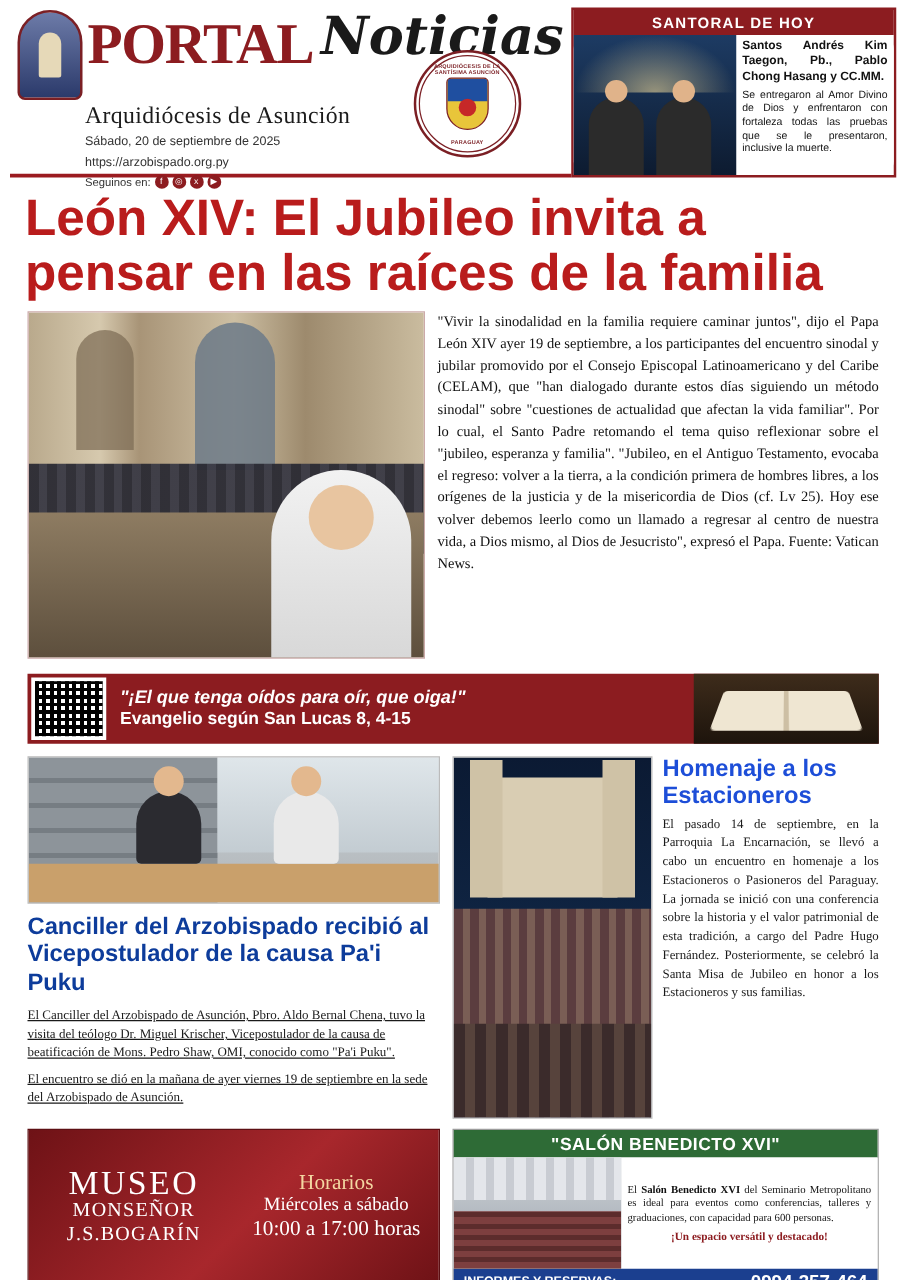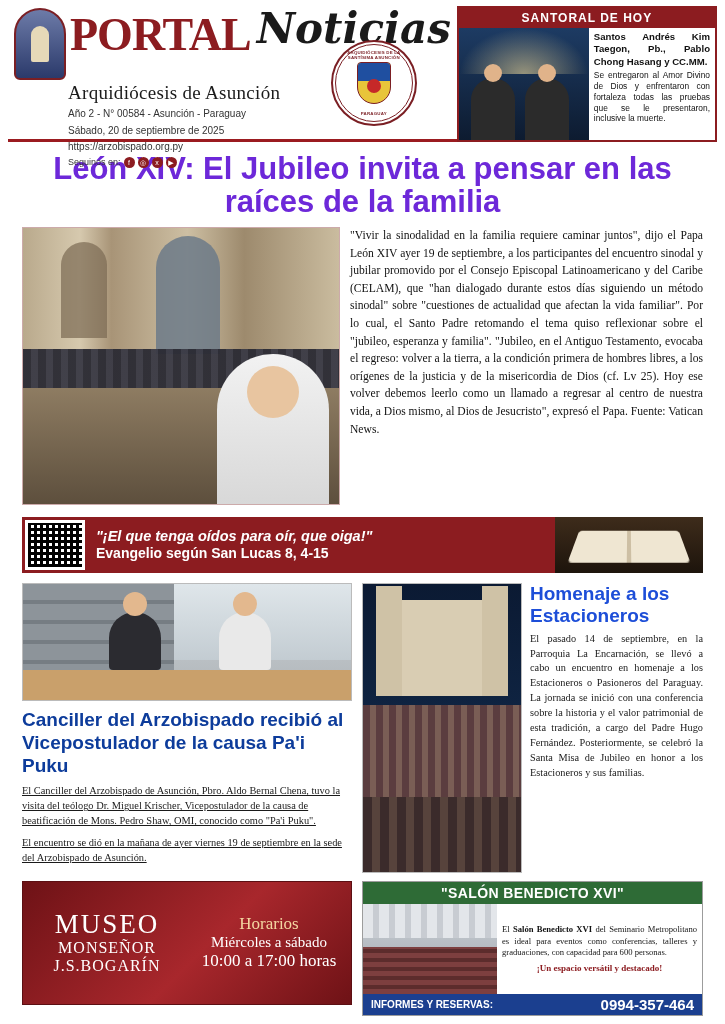--- a/index.html
+++ b/index.html
@@ -211,25 +211,24 @@
   .saint-names {
     font-weight: bold;
     font-size: 9.6px;
     line-height: 1.3;
     margin-bottom: 2px;
     text-align: justify;
   }
 
   
   .headline {
-    color: #6d28d9;
-    font-weight: bold;
-    font-size: 31px;
+    color: #b91c1c;
+    font-weight: bold;
+    font-size: 41px;
     line-height: 1.08;
-    text-align: center;
     margin: 10px 12px 8px 12px;
     font-family: "Liberation Sans", sans-serif;
   }
 
   
   .lead {
     display: flex;
     gap: 10px;
     padding: 0 14px;
   }
@@ -559,21 +558,20 @@
   <div class="masthead">
     <div class="masthead-left">
       <div class="logo-row">
         <div class="crest"></div>
         <div>
           <div class="portal-title">PORTAL</div>
         </div>
         <div class="noticias">Noticias</div>
       </div>
       <div class="subtitle">Arquidiócesis de Asunción</div>
-      <div class="meta-line">Año 2 - N° 00584 - Asunción - Paraguay</div>
       <div class="meta-line">Sábado, 20  de septiembre de 2025</div>
       <div class="meta-line">https://arzobispado.org.py</div>
       <div class="social-row">
         <span>Seguinos en:</span>
         <span class="sicon">f</span>
         <span class="sicon">◎</span>
         <span class="sicon">x</span>
         <span class="sicon">▶</span>
       </div>
       <div class="arch-seal">

